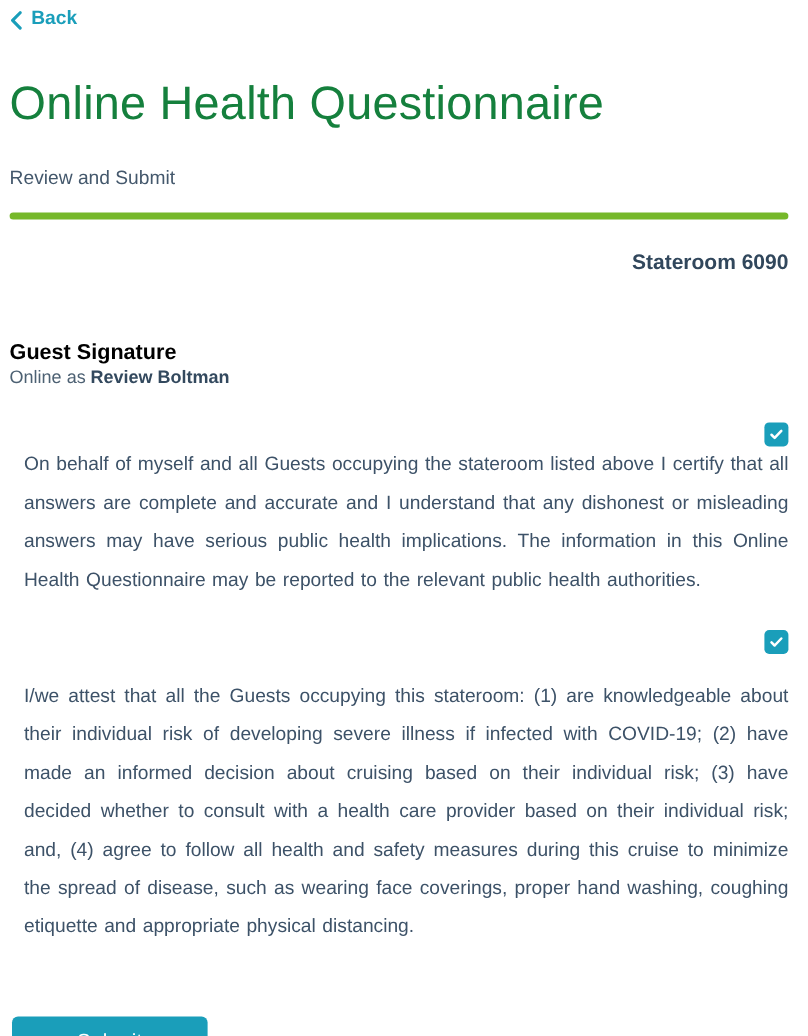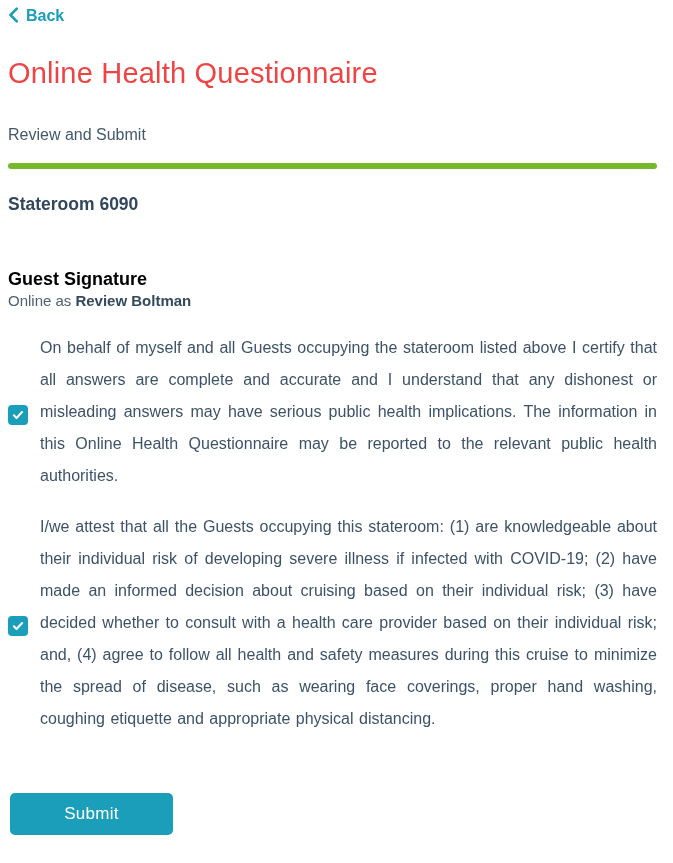--- a/index.html
+++ b/index.html
@@ -12,38 +12,38 @@
   .page {
     width: 673px;
     min-height: 863px;
     padding: 7px 16px 16px 8px;
     background: #ffffff;
   }
 
   
   .back-link {
     display: inline-flex;
-    align-items: flex-start;
+    align-items: flex-end;
     gap: 7px;
     color: #1A9EBA;
     font-size: 16px;
     font-weight: 600;
     cursor: pointer;
     text-decoration: none;
     line-height: 18px;
   }
   .back-link svg { display: block; }
 
   
   .page-title {
-    margin-top: 29px;
-    font-size: 29px;
+    margin-top: 40px;
+    font-size: 39px;
     font-weight: 500;
     letter-spacing: 0.2px;
-    color: #ef4444;
+    color: #15803d;
     line-height: 34px;
   }
   .page-subtitle {
     margin-top: 36px;
     font-size: 16px;
     font-weight: 400;
     color: #44586C;
     line-height: 18px;
   }
   .divider {
@@ -54,20 +54,21 @@
     border-radius: 3px;
   }
 
   
   .stateroom-title {
     margin-top: 25px;
     font-size: 17.5px;
     font-weight: 600;
     color: #31475C;
     line-height: 20px;
+    text-align: right;
   }
   .stateroom-sub {
     font-size: 15px;
     font-weight: 400;
     color: #4D6173;
     line-height: 18px;
   }
   .stateroom-sub.first { margin-top: 3px; }
 
   
@@ -82,24 +83,25 @@
     margin-top: 2px;
     font-size: 15px;
     line-height: 18px;
   }
   .signing-prefix { color: #4D6173; font-weight: 400; margin-right: 4px; }
   .signing-name   { color: #33495E; font-weight: 700; }
 
   
   .attestation {
     display: flex;
-    align-items: center;
+    align-items: flex-end;
     margin-top: 22px;
+    flex-direction: column;
   }
-  .attestation + .attestation { margin-top: 19px; }
+  .attestation + .attestation { margin-top: 19px; gap: 20px; }
   .checkbox {
     flex: 0 0 20px;
     width: 20px;
     height: 20px;
     margin-top: 6px;
     background: #1A9EBA;
     border-radius: 4px;
     display: flex;
     align-items: center;
     justify-content: center;

